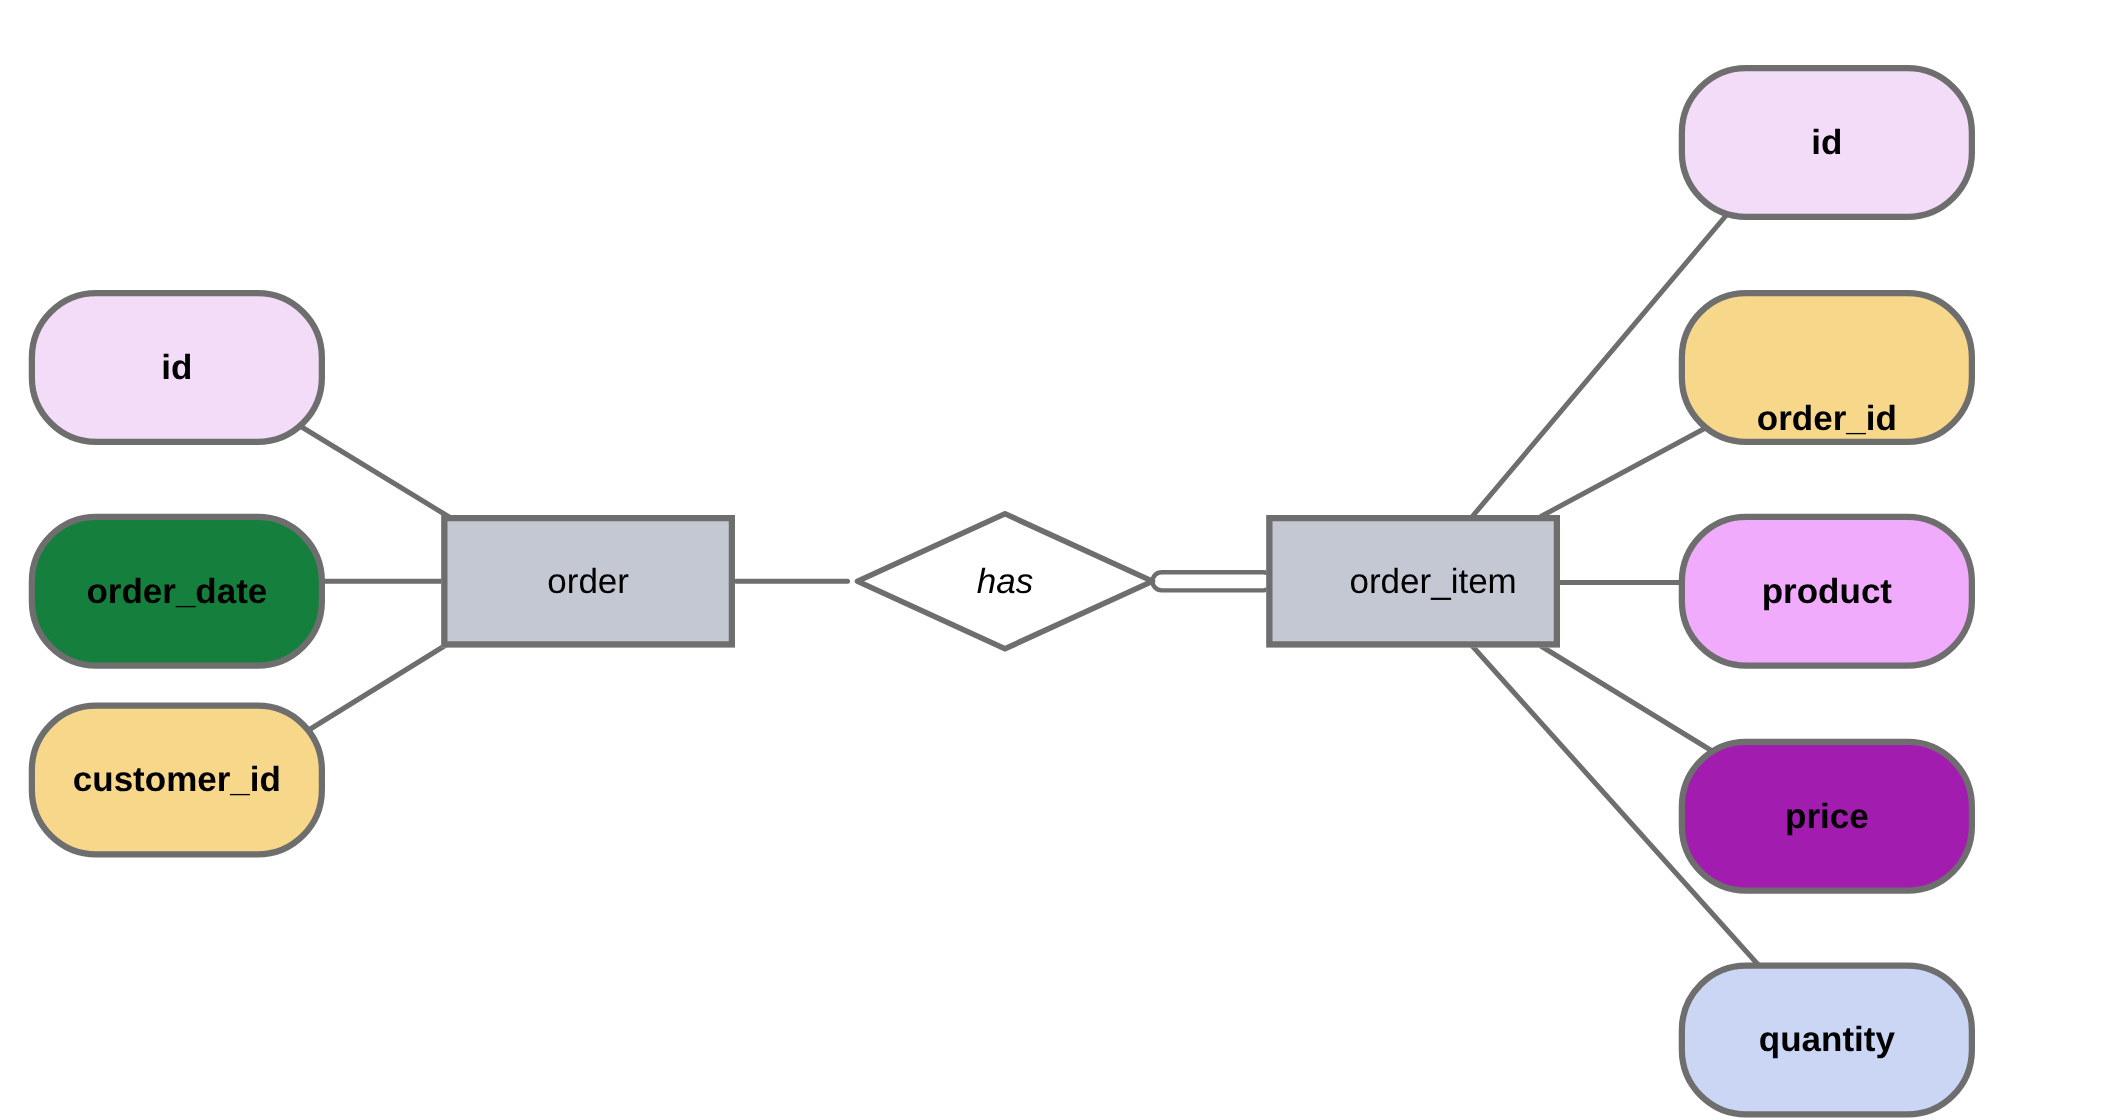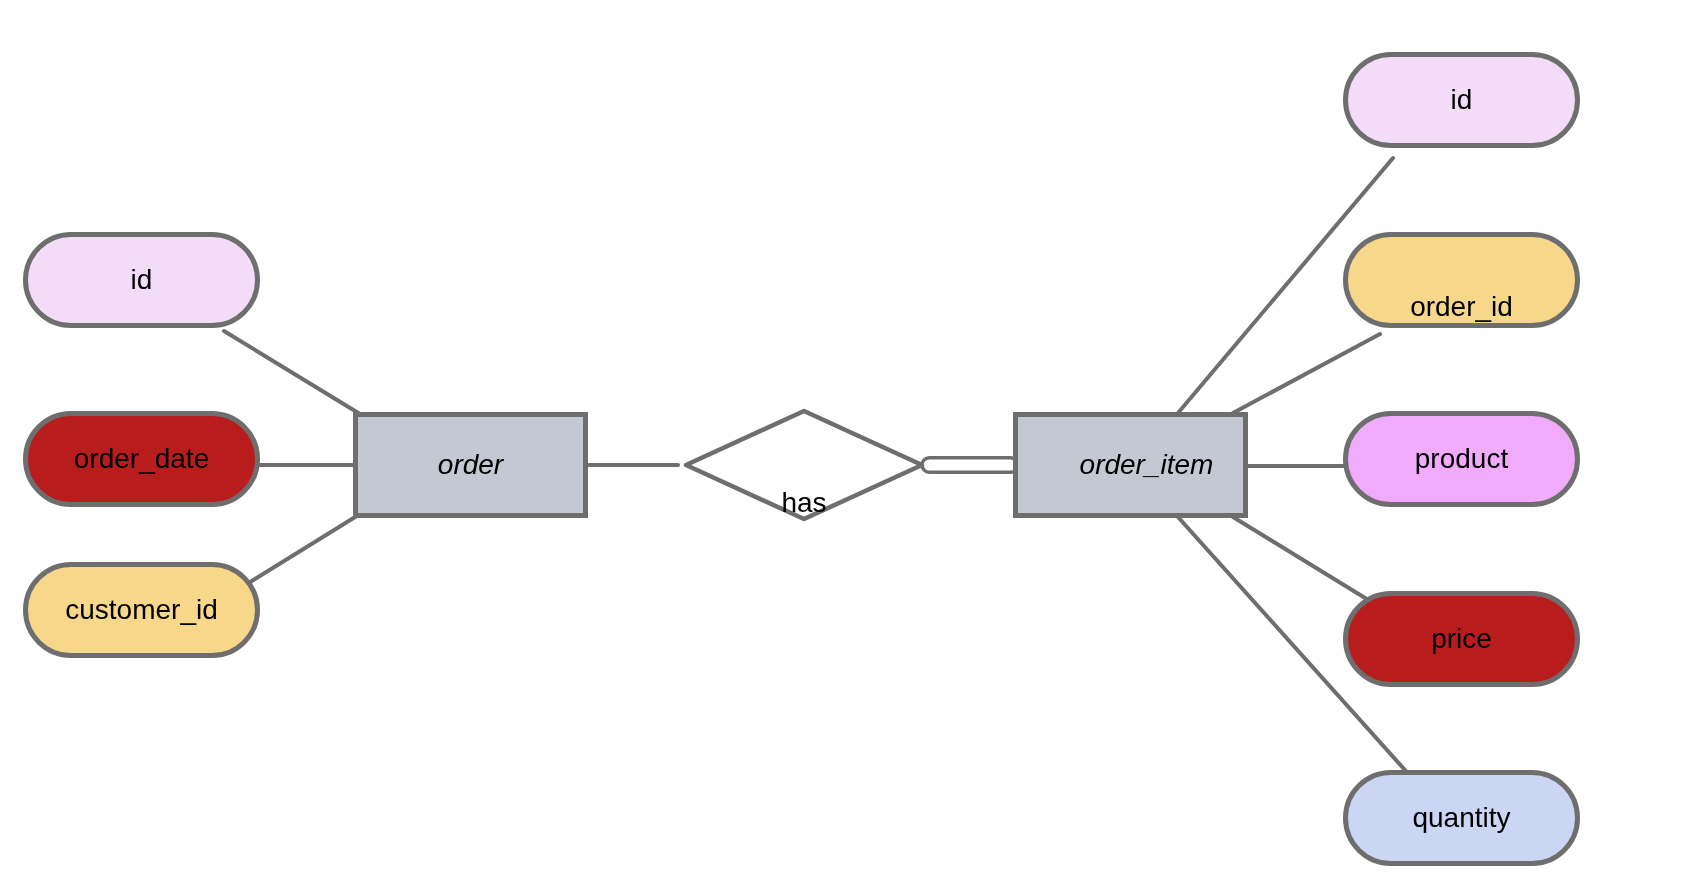--- a/index.html
+++ b/index.html
@@ -22,39 +22,40 @@
     display: flex;
     align-items: center;
     justify-content: center;
     z-index: 2;
     font-size: 28px;
     cursor: default;
   }
   .entity {
     width: 235px;
     height: 106px;
-    font-style: italic;
   }
   .pill {
     width: 237px;
-    height: 96px;
+    height: 124px;
     border-radius: 54px;
+    font-weight: bold;
   }
   .diamond-label {
     position: absolute;
     left: 686px;
     top: 411px;
     width: 236px;
     height: 108px;
     display: flex;
-    align-items: flex-end;
+    align-items: center;
     justify-content: center;
     z-index: 3;
     font-size: 28px;
     pointer-events: none;
+    font-style: italic;
   }
   .lbl { white-space: nowrap; }
 
   
   #entity-order      { left: 353px; top: 412px; }
   #entity-order-item { left: 1013px; top: 412px; padding-left: 32px; }
 
   #attr-order-id          { left: 23px; top: 232px; }
   #attr-order-date        { left: 23px; top: 411px; }
   #attr-customer-id       { left: 23px; top: 562px; }
@@ -100,41 +101,41 @@
   </div>
 
   <div class="diamond-label">
     <span class="lbl">has</span>
   </div>
 
   <div id="attr-order-id" class="shape pill" style="background-color: rgb(243, 220, 248); border-color: rgb(110, 110, 110);">
     <span class="lbl">id</span>
   </div>
 
-  <div id="attr-order-date" class="shape pill" style="background-color: #b91c1c; border-color: rgb(110, 110, 110);">
+  <div id="attr-order-date" class="shape pill" style="background-color: #15803d; border-color: rgb(110, 110, 110);">
     <span class="lbl">order_date</span>
   </div>
 
   <div id="attr-customer-id" class="shape pill" style="background-color: rgb(247, 216, 139); border-color: rgb(110, 110, 110);">
     <span class="lbl">customer_id</span>
   </div>
 
   <div id="attr-item-id" class="shape pill" style="background-color: rgb(243, 220, 248); border-color: rgb(110, 110, 110);">
     <span class="lbl">id</span>
   </div>
 
   <div id="attr-item-order-id" class="shape pill" style="background-color: rgb(247, 216, 139); border-color: rgb(110, 110, 110);">
     <span class="lbl">order_id</span>
   </div>
 
   <div id="attr-item-product" class="shape pill" style="background-color: #f0abfc; border-color: rgb(110, 110, 110);">
     <span class="lbl">product</span>
   </div>
 
-  <div id="attr-item-price" class="shape pill" style="background-color: #b91c1c; border-color: rgb(110, 110, 110);">
+  <div id="attr-item-price" class="shape pill" style="background-color: #a21caf; border-color: rgb(110, 110, 110);">
     <span class="lbl">price</span>
   </div>
 
   <div id="attr-item-quantity" class="shape pill" style="background-color: rgb(202, 214, 243); border-color: rgb(110, 110, 110);">
     <span class="lbl">quantity</span>
   </div>
 
 </div>
 
 </body></html>

